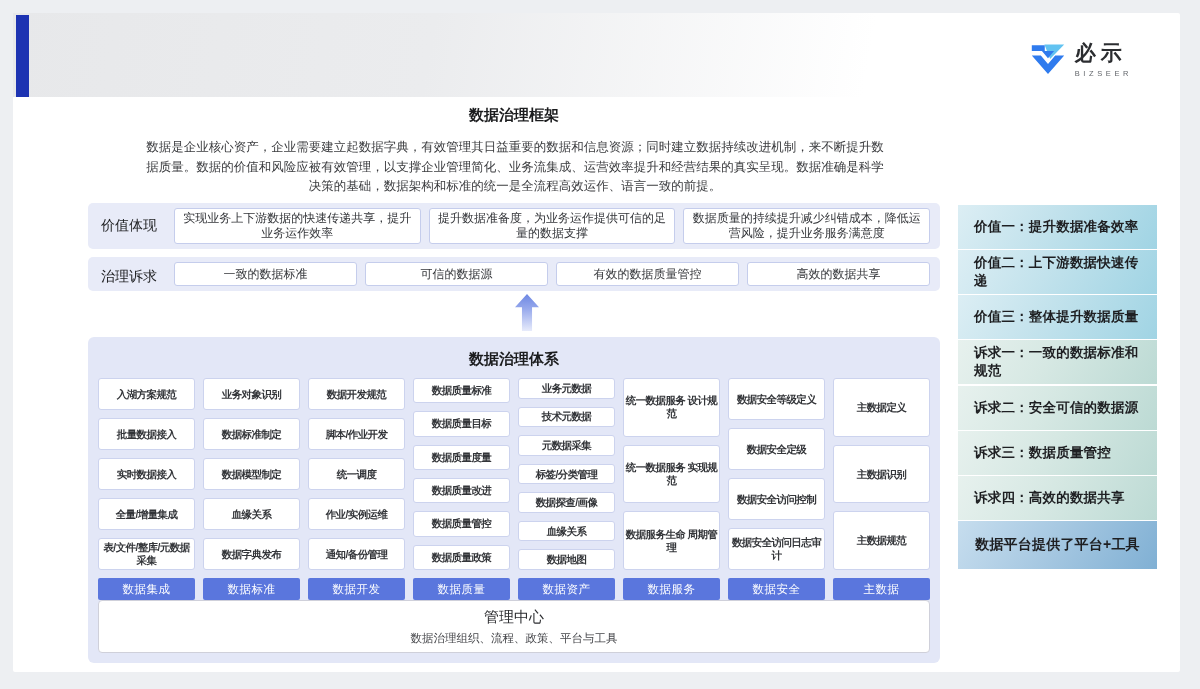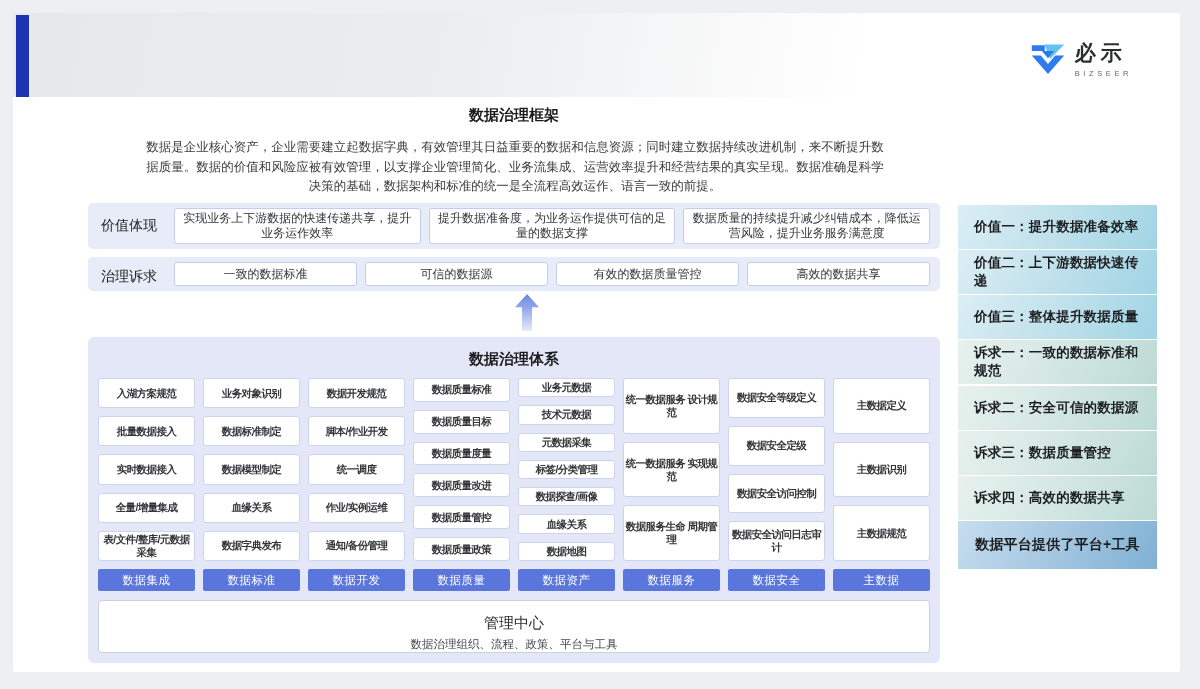--- a/index.html
+++ b/index.html
@@ -76,23 +76,23 @@
     flex:1; background:#ffffff; border:1px solid #ccd3ee; border-radius:3px;
     display:flex; align-items:center; justify-content:center; text-align:center;
     font-size:10.5px; letter-spacing:-0.6px; line-height:13px; color:#333539; padding:1px;
   }
   .tabs { display:flex; gap:8px; margin-top:8px; height:22px; flex:none; }
   .tab {
     flex:1; background:#5a76dd; border-radius:2px; color:#ffffff;
     display:flex; align-items:center; justify-content:center; font-size:11.5px; letter-spacing:0.5px;
   }
   .mgmt {
-    margin-top:9px; height:53px; flex:none; background:#ffffff;
+    height:53px; flex:none; background:#ffffff;
     border:1px solid #cfd0da; border-radius:4px;
-    display:flex; flex-direction:column; align-items:center; justify-content:flex-end; gap:4px;
+    display:flex; flex-direction:column; align-items:center; justify-content:center; gap:4px;
   }
   .mgmt-title { font-size:15px; color:#2c2d30; font-weight:500; }
   .mgmt-sub { font-size:11.5px; color:#46474b; }
   
   .sidebar {
     position:absolute; left:945px; top:192px; width:199px; height:364px;
     display:flex; flex-direction:column; justify-content:space-between;
   }
   .side-item {
     height:44px; display:flex; align-items:center;

